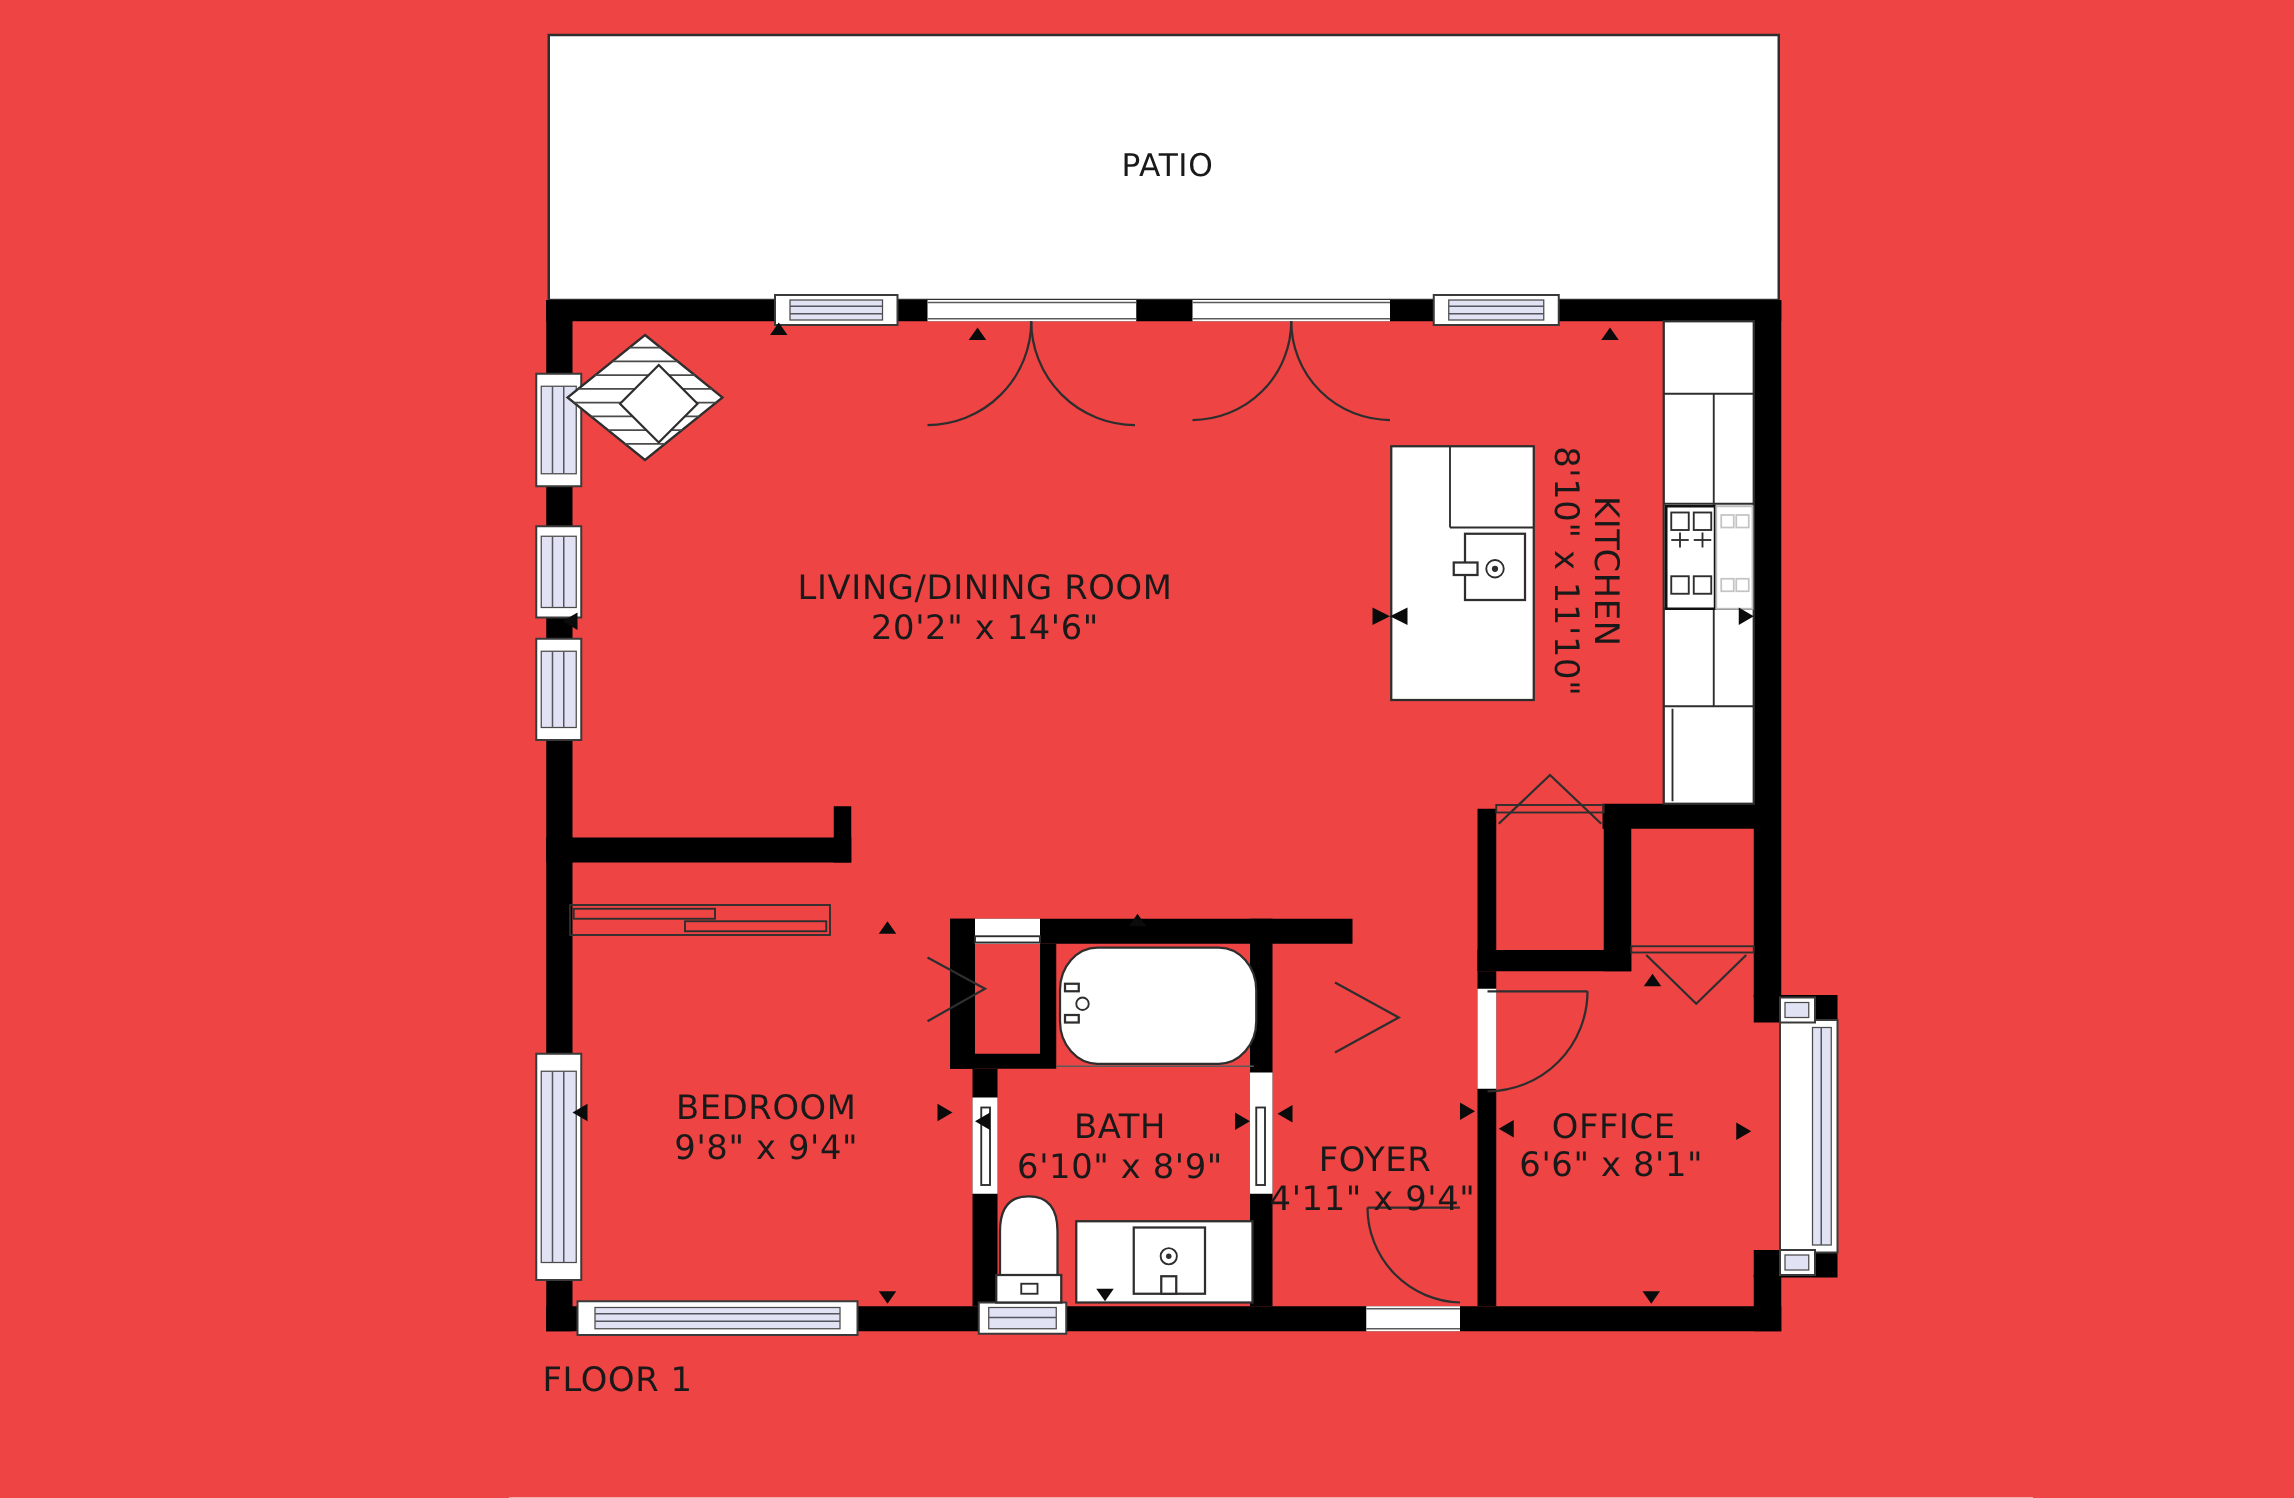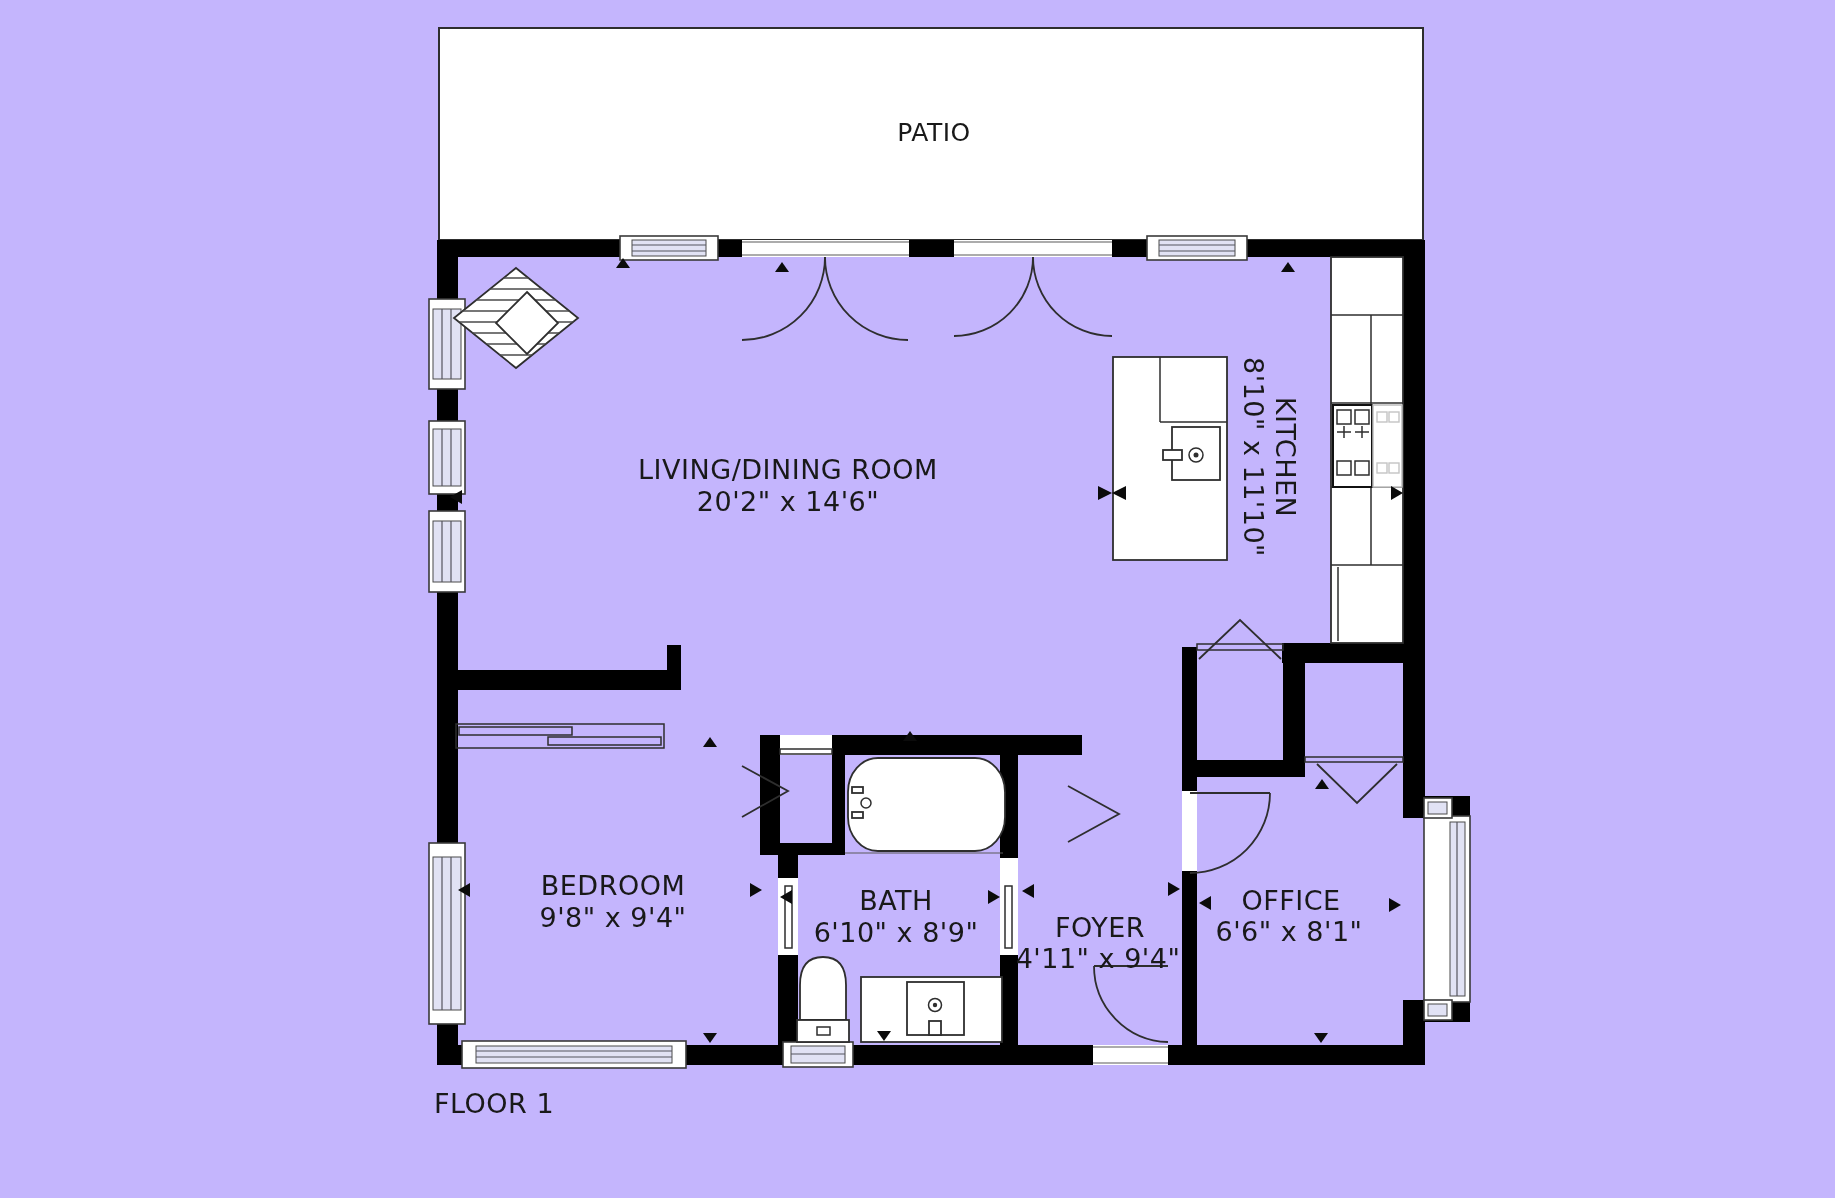--- a/index.html
+++ b/index.html
@@ -1,17 +1,17 @@
 <!DOCTYPE html>
 <html><head>
 <meta charset="utf-8">
 <title>Floor Plan</title>
 <style>
   html,body{margin:0;padding:0;background:#ffffff;}
-  .page{position:relative;width:1835px;height:1198px;background:#c4b5fd;overflow:hidden;
+  .page{position:relative;width:1835px;height:1198px;background:#ef4444;overflow:hidden;
         font-family:"DejaVu Sans", sans-serif;}
   svg{display:block;}
   .wall{fill:#000000;stroke:none;}
   .open{fill:#ffffff;stroke:none;}
   .outline{fill:#ffffff;stroke:#2e2e2e;stroke-width:2;}
   .ln{fill:none;stroke:#2e2e2e;stroke-width:1.8;}
   .thin{fill:none;stroke:#5a5a5a;stroke-width:1.2;}
   .fixture{fill:#ffffff;stroke:#2e2e2e;stroke-width:1.8;}
   .fixline{fill:none;stroke:#2e2e2e;stroke-width:1.5;}
   .ghost{fill:#ffffff;stroke:#bcbcbc;stroke-width:1.5;}

